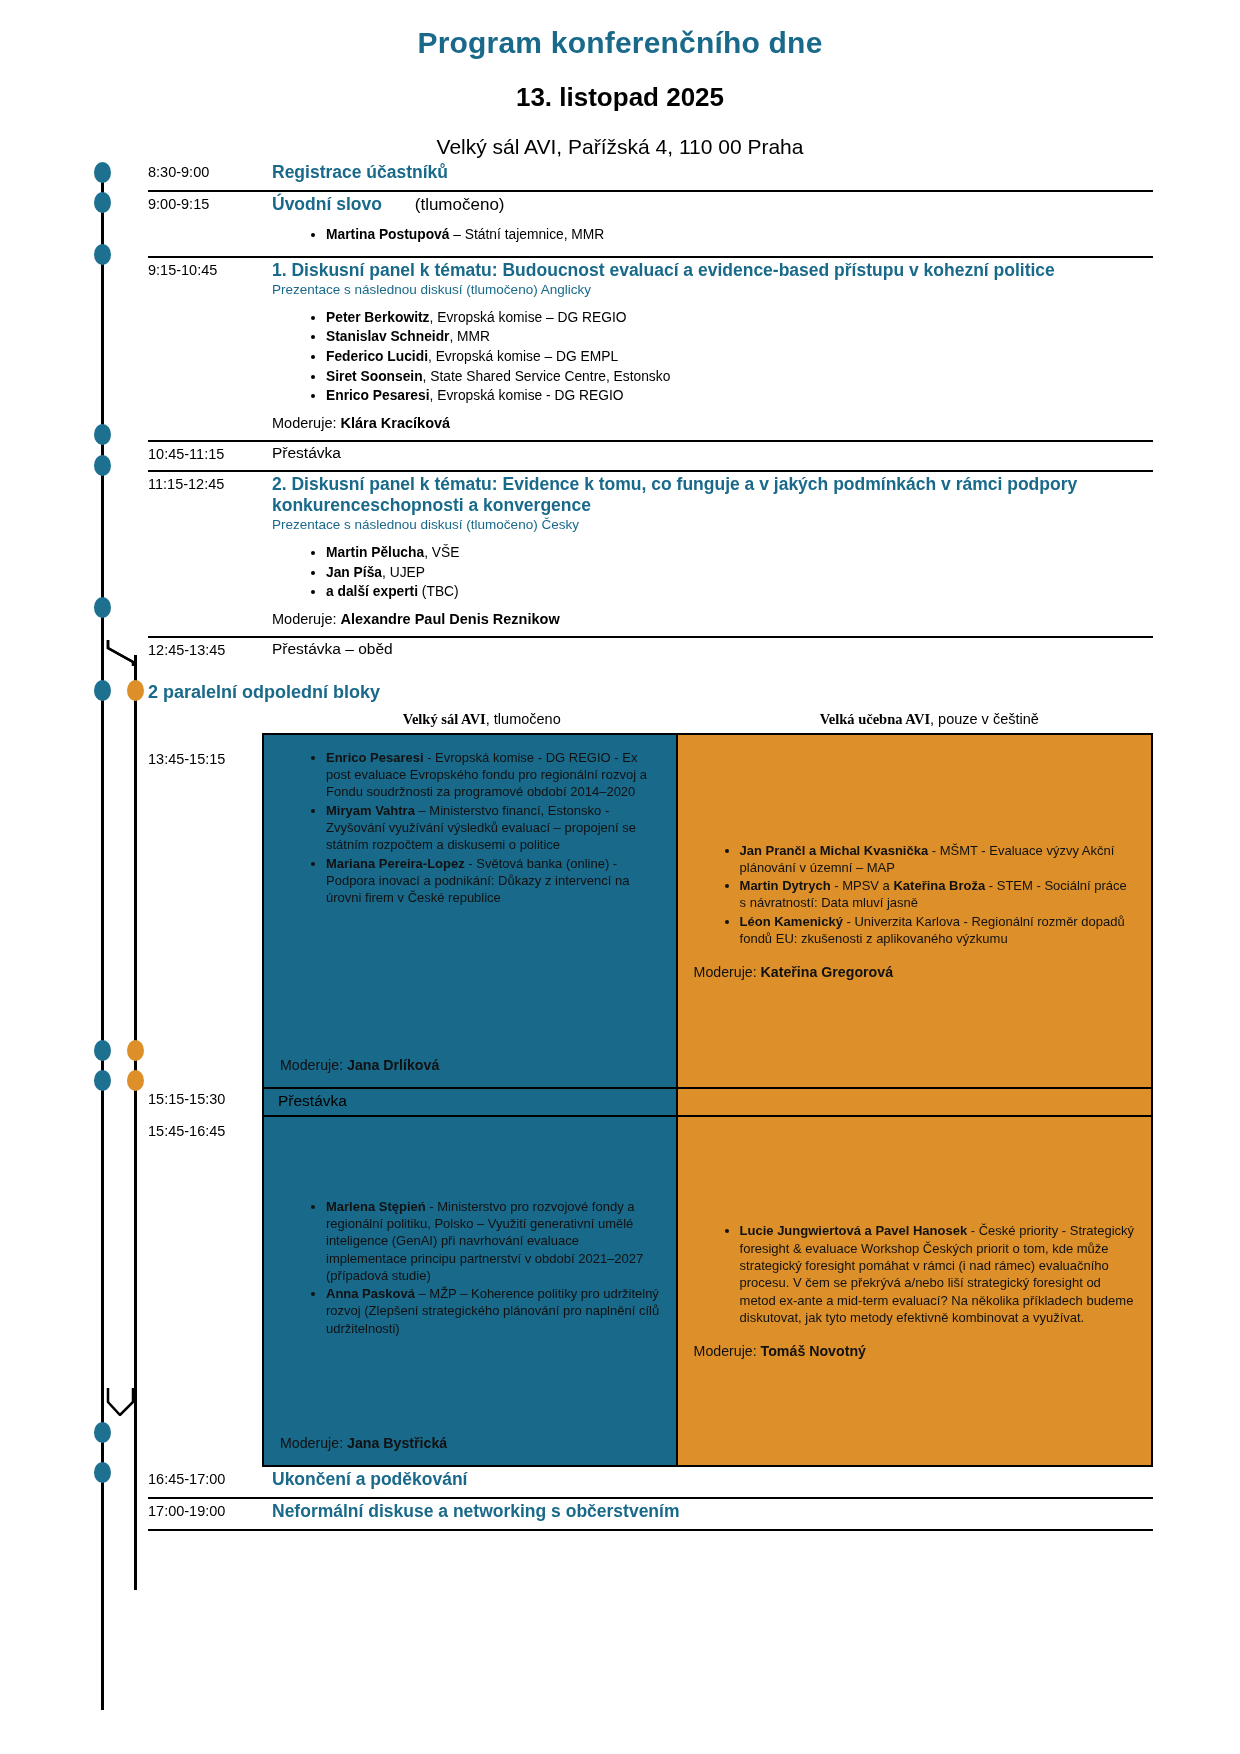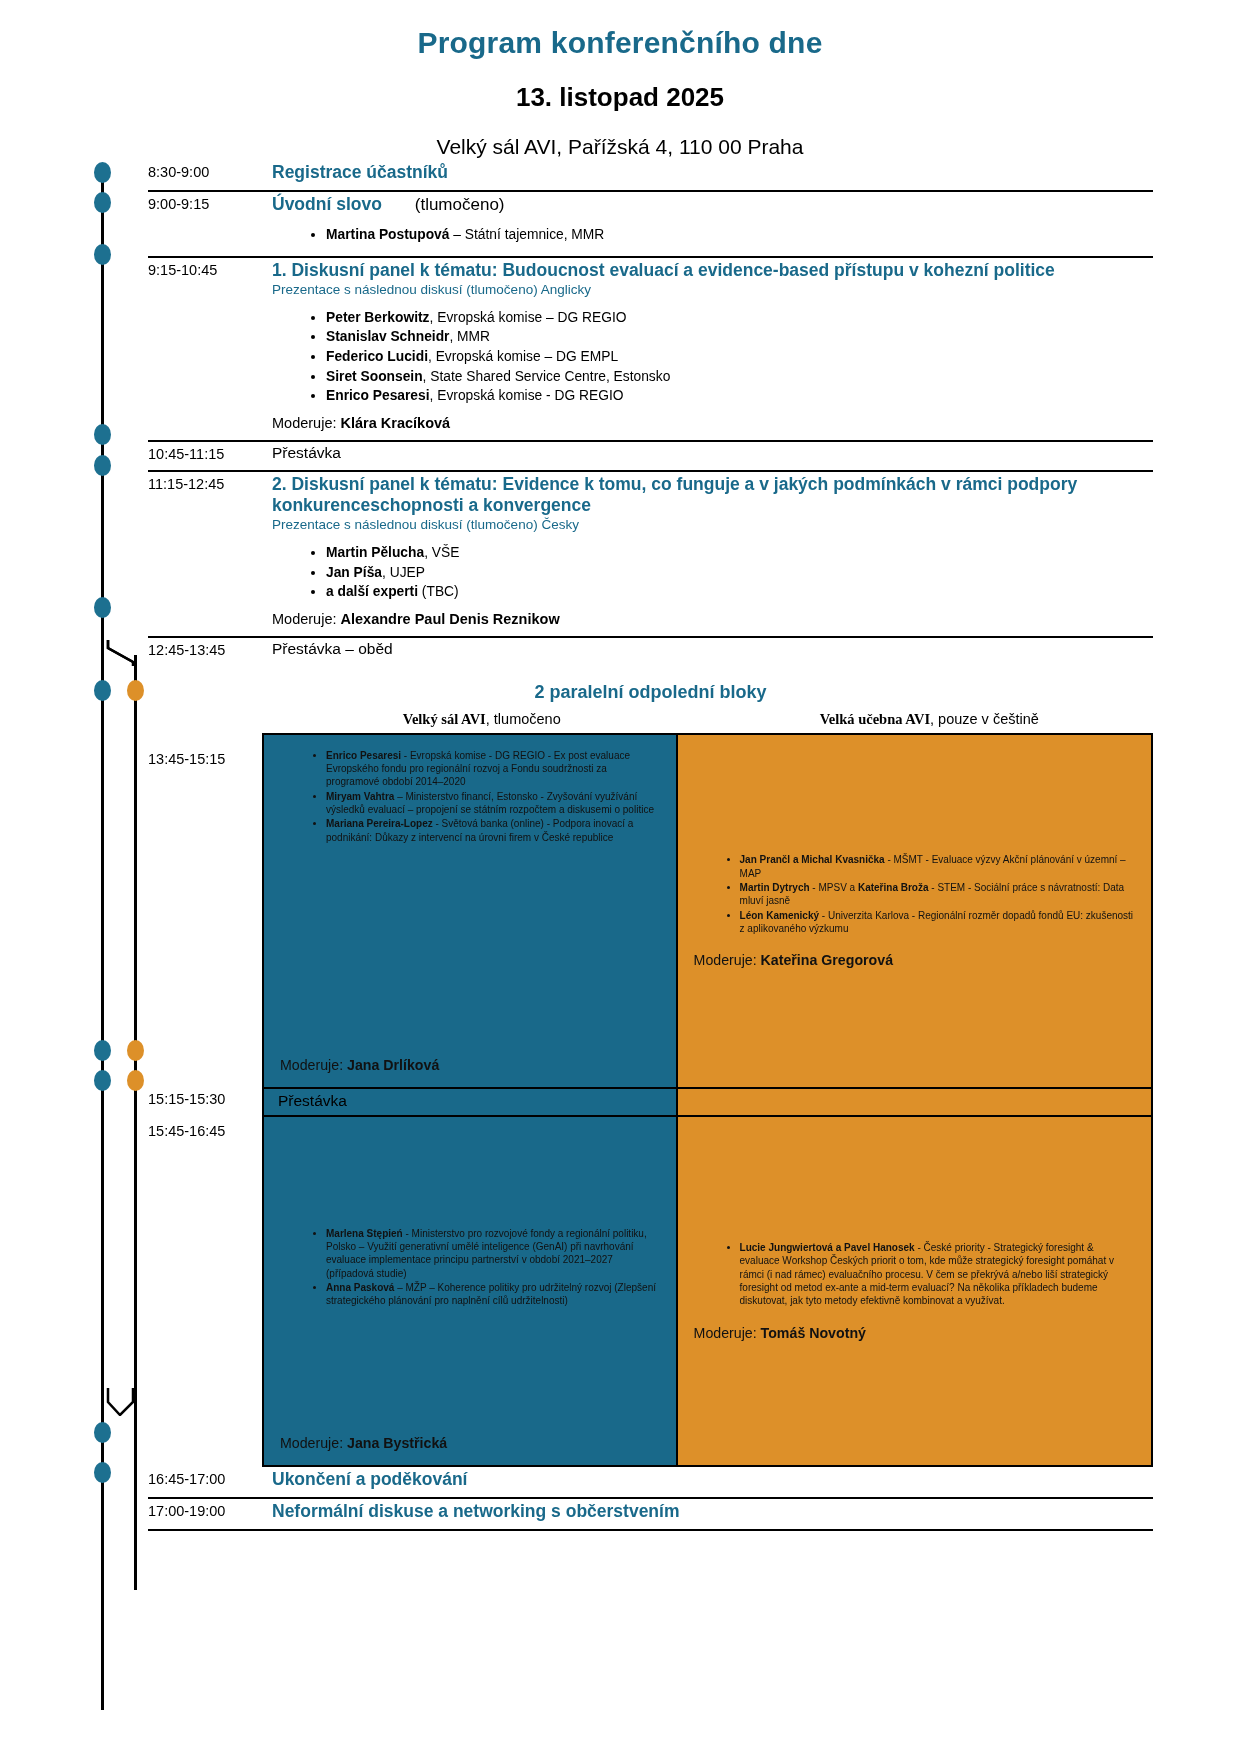--- a/index.html
+++ b/index.html
@@ -145,21 +145,21 @@
   ul.speakers li b { font-weight: bold; }
   .moder {
     font-size: 14.5px;
     margin-top: 9px;
     margin-bottom: 2px;
   }
   .moder b { font-weight: bold; }
 
   
   .parallel-title {
-    text-align: center;
+    text-align: left;
     color: #19698a;
     font-weight: bold;
     font-size: 18px;
     margin: 16px 0 8px 0;
   }
   .col-heads {
     display: flex;
     margin-bottom: 5px;
   }
   .col-heads .ch {
@@ -175,21 +175,21 @@
     justify-content: center;
   }
   .pane.teal { background: #19698a; flex: 0 0 46.4%; }
   .pane.amber { background: #dd9029; flex: 1 1 auto; }
   .pane ul {
     margin: 0;
     padding-left: 46px;
     list-style: disc;
   }
   .pane ul li {
-    font-size: 10px;
+    font-size: 13px;
     line-height: 1.33;
     color: #111111;
     margin-bottom: 1px;
   }
   .pane ul li b { font-weight: bold; }
   .pane .moder-in {
     font-size: 14.2px;
     margin-top: 16px;
     color: #111111;
   }

